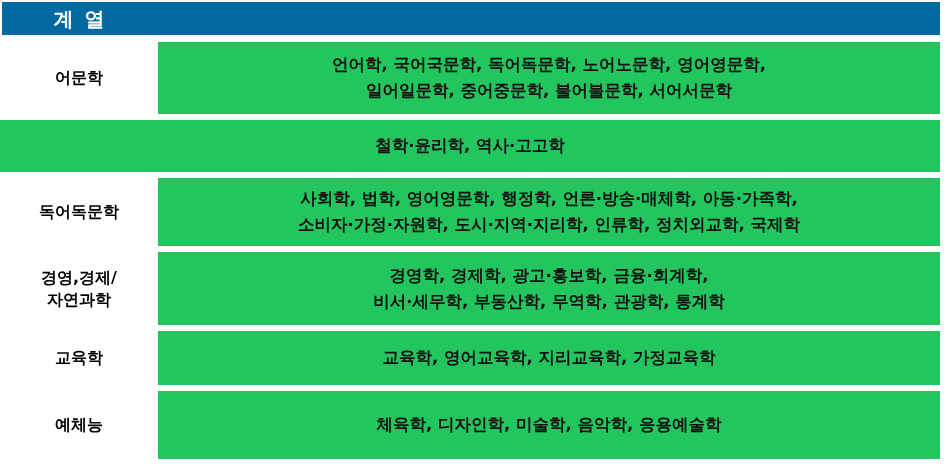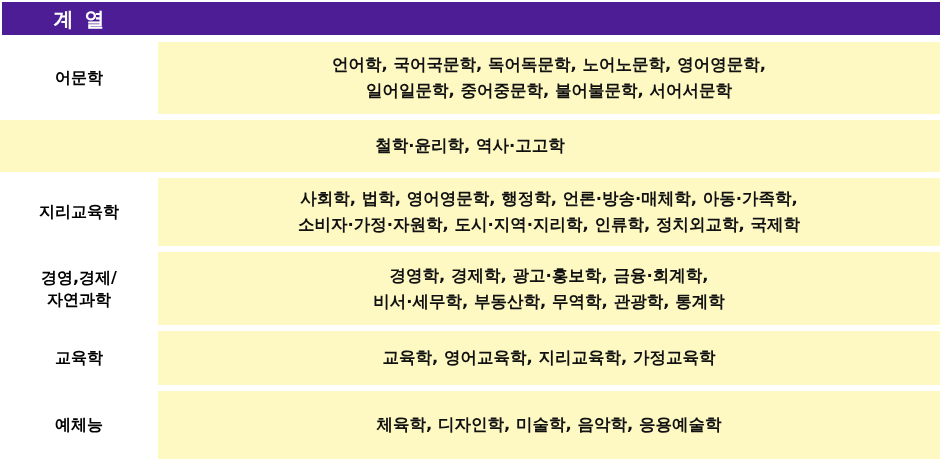--- a/index.html
+++ b/index.html
@@ -18,21 +18,21 @@
     position: relative;
     width: 949px;
     height: 468px;
     box-sizing: border-box;
   }
 
   
   .table-header {
     display: flex;
     height: 33px;
-    background: #4c1d95;
+    background: #0369a1;
     margin: 2px 9px 0 2px;
   }
   .header-cell {
     display: flex;
     align-items: center;
     justify-content: center;
     color: #ffffff;
     font-weight: bold;
     font-size: 20px;
     letter-spacing: 2px;
@@ -66,21 +66,21 @@
     color: #000000;
     font-weight: bold;
     font-size: 16px;
     line-height: 1.35;
     padding: 0 4px;
     box-sizing: border-box;
   }
   .cell-majors {
     flex: 1 1 auto;
     margin-right: 9px;
-    background: #fef9c3;
+    background: #22c55e;
     display: flex;
     flex-direction: column;
     align-items: center;
     justify-content: center;
     text-align: center;
     color: #111111;
     font-weight: bold;
     font-size: 16.5px;
     line-height: 1.55;
     padding: 6px 10px;
@@ -126,21 +126,21 @@
         </div>
       </div>
       <div class="table-row r1">
         <div class="cell-majors">
           <div class="major-line">철학·윤리학, 역사·고고학</div>
         </div>
       </div>
       <div class="table-row r2">
         <div class="cell-series">
           <div>
-            <div class="major-line">지리교육학</div>
+            <div class="major-line">독어독문학</div>
           </div>
         </div>
         <div class="cell-majors">
           <div class="major-line">사회학, 법학, 영어영문학, 행정학, 언론·방송·매체학, 아동·가족학,</div>
           <div class="major-line">소비자·가정·자원학, 도시·지역·지리학, 인류학, 정치외교학, 국제학</div>
         </div>
       </div>
       <div class="table-row r4">
         <div class="cell-series">
           <div>

